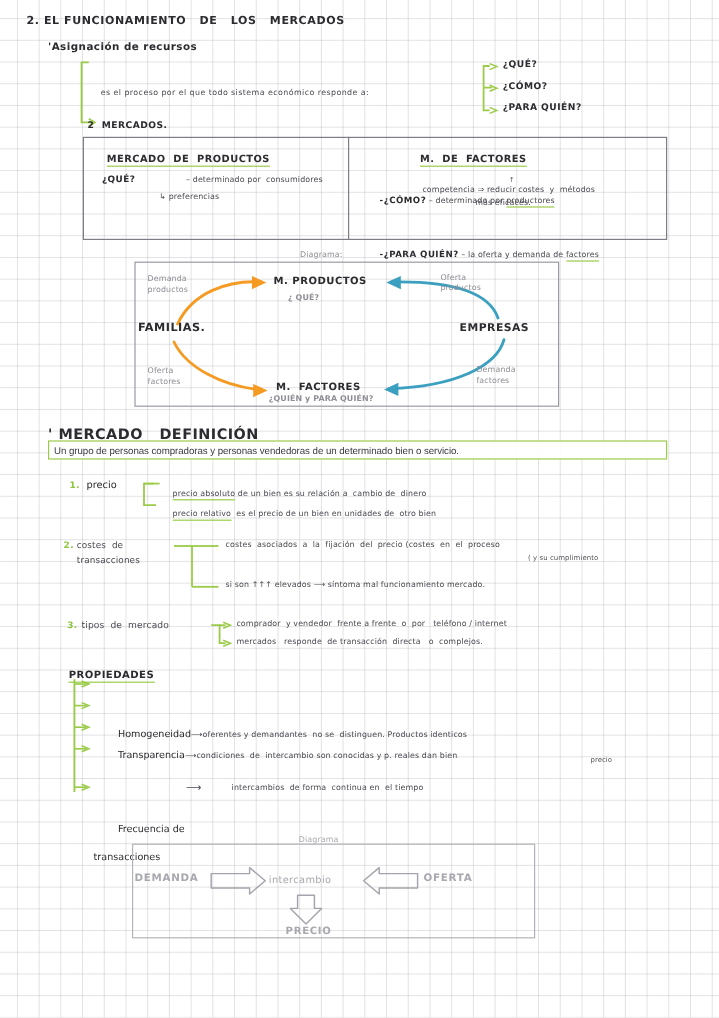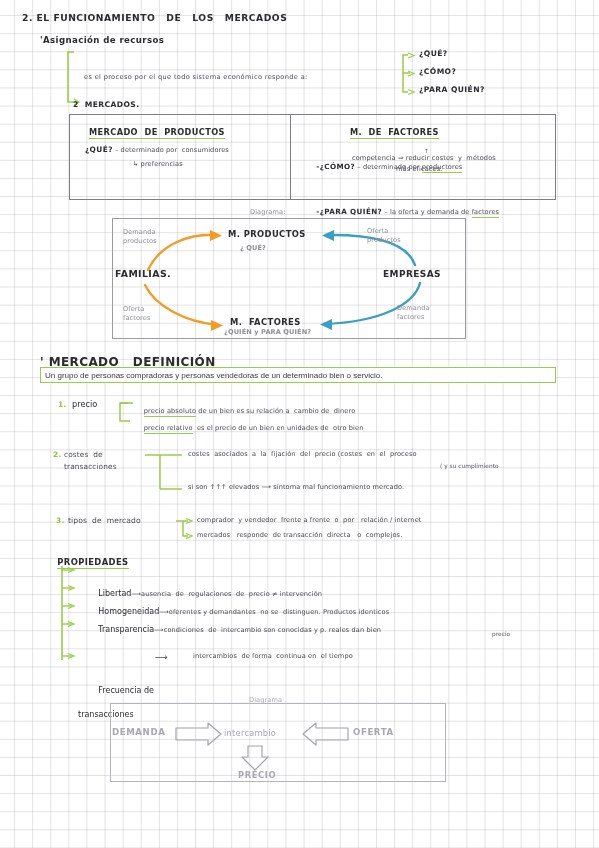--- a/index.html
+++ b/index.html
@@ -85,21 +85,21 @@
 
   <div class="hw bold" style="left:73px;top:101px;font-size:7.6px;">2  MERCADOS.</div>
 
   <div class="box" style="left:69px;top:114px;width:487px;height:86px;"></div>
   <div class="vline" style="left:290px;top:114px;height:86px;"></div>
 
   <div class="hw bold" style="left:76px;top:119px;font-size:8.2px;">
     <span class="ul-green">MERCADO  DE  PRODUCTOS</span>
   </div>
   <div class="hw" style="left:76px;top:139px;font-size:7px;">
-    <span class="bold" style="font-size:7.4px;">¿QUÉ?</span><span class="small" style="position:static;"> – determinado por  consumidores</span>
+    <span class="bold" style="font-size:7.4px;">¿QUÉ?</span><span class="small" style="position:static;margin-left:40px;"> – determinado por  consumidores</span>
   </div>
   <div class="hw small" style="left:124px;top:154px;">
     ↳ <span>preferencias</span>
   </div>
 
   <div class="hw bold" style="left:337px;top:119px;font-size:8.2px;">
     <span class="ul-green">M.  DE  FACTORES</span>
   </div>
   <div class="hw" style="left:296px;top:139px;">
     <span class="bold" style="font-size:7.2px;">-¿CÓMO?</span><span class="small"> – determinado por </span><span class="small ul-green">productores</span>
@@ -186,44 +186,41 @@
   <div class="hw green bold" style="left:56px;top:517px;font-size:7.4px;">3.</div>
   <div class="hw small" style="left:68px;top:517px;font-size:7.6px;">tipos  de  mercado</div>
 
   <svg style="left:0;top:0;width:599px;height:848px;">
     <path d="M 176 521 L 183 521 L 183 536 L 188 536" fill="none" stroke="#9ccb4a" stroke-width="1.5"></path>
     <path d="M 183 521 L 188 521" fill="none" stroke="#9ccb4a" stroke-width="1.5"></path>
     <path d="M 186 518.5 L 192 521 L 186 523.5" fill="none" stroke="#9ccb4a" stroke-width="1.3"></path>
     <path d="M 186 533.5 L 192 536 L 186 538.5" fill="none" stroke="#9ccb4a" stroke-width="1.3"></path>
   </svg>
 
-  <div class="hw small" style="left:197px;top:517px;">comprador  y vendedor  frente a frente  o  por   relación / internet</div>
+  <div class="hw small" style="left:197px;top:517px;">comprador  y vendedor  frente a frente  o  por   teléfono / internet</div>
   <div class="hw small" style="left:197px;top:532px;">mercados   responde  de transacción  directa   o  complejos.</div>
 
   <div class="hw bold" style="left:44px;top:549px;font-size:8.4px;">
     <span class="ul-green">PROPIEDADES</span>
   </div>
 
   <svg style="left:0;top:0;width:599px;height:848px;">
     <path d="M 62 566 L 62 660" fill="none" stroke="#9ccb4a" stroke-width="1.6"></path>
     <path d="M 62 570 L 72 570" fill="none" stroke="#9ccb4a" stroke-width="1.4"></path>
     <path d="M 68 567.5 L 74 570 L 68 572.5" fill="none" stroke="#9ccb4a" stroke-width="1.3"></path>
     <path d="M 62 588 L 72 588" fill="none" stroke="#9ccb4a" stroke-width="1.4"></path>
     <path d="M 68 585.5 L 74 588 L 68 590.5" fill="none" stroke="#9ccb4a" stroke-width="1.3"></path>
     <path d="M 62 606 L 72 606" fill="none" stroke="#9ccb4a" stroke-width="1.4"></path>
     <path d="M 68 603.5 L 74 606 L 68 608.5" fill="none" stroke="#9ccb4a" stroke-width="1.3"></path>
     <path d="M 62 624 L 72 624" fill="none" stroke="#9ccb4a" stroke-width="1.4"></path>
     <path d="M 68 621.5 L 74 624 L 68 626.5" fill="none" stroke="#9ccb4a" stroke-width="1.3"></path>
     <path d="M 62 656 L 72 656" fill="none" stroke="#9ccb4a" stroke-width="1.4"></path>
     <path d="M 68 653.5 L 74 656 L 68 658.5" fill="none" stroke="#9ccb4a" stroke-width="1.3"></path>
   </svg>
 
-  <div class="hw" style="left:78px;top:566px;">
-    <span style="font-size:8px;">Libertad</span><span class="small">⟶</span><span class="small">ausencia  de  regulaciones  de  precio ≠ intervención</span>
-  </div>
 
   <div class="hw" style="left:78px;top:584px;">
     <span style="font-size:8px;">Homogeneidad</span><span class="small">⟶</span><span class="small">oferentes y demandantes  no se  distinguen. Productos identicos</span>
   </div>
 
   <div class="hw" style="left:78px;top:602px;">
     <span style="font-size:8px;">Transparencia</span><span class="small">⟶</span><span class="small">condiciones  de  intercambio son conocidas y p. reales dan bien</span>
   </div>
 
   <div class="hw xsmall" style="left:492px;top:631px;">precio</div>

